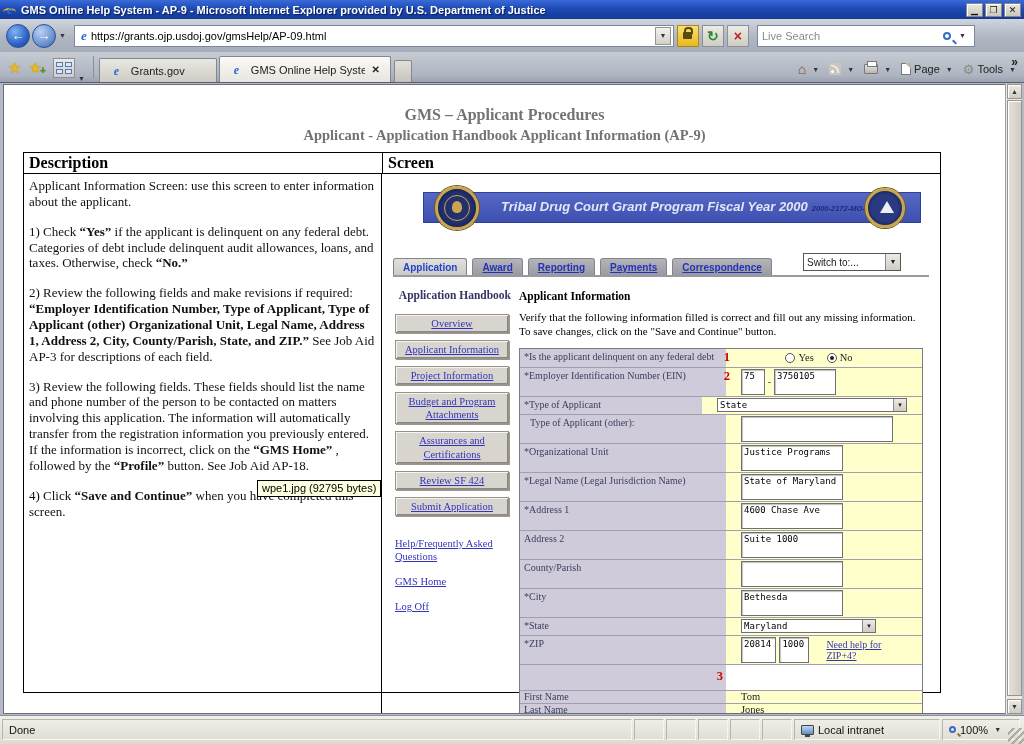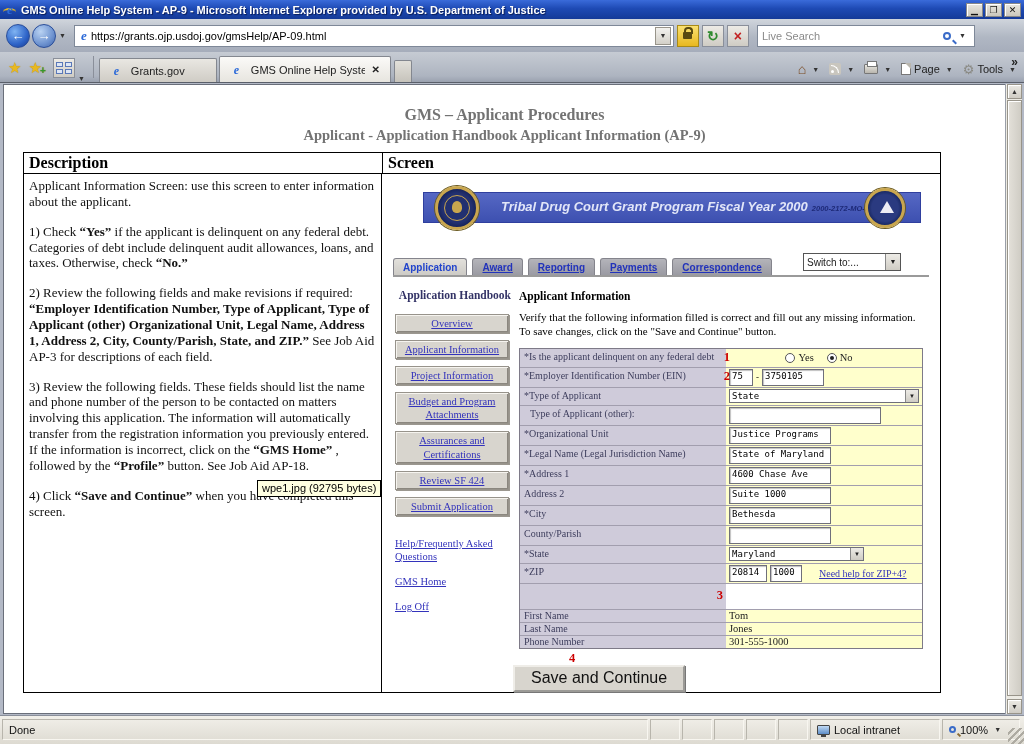--- a/index.html
+++ b/index.html
@@ -136,27 +136,27 @@
   .sb-gap { height:14px; }
 
   .gform { flex:1; padding:0 12px 0 8px; }
   .f-head { font-weight:bold; font-size:11.5px; margin:1px 0 8px; }
   .f-intro { font-size:11px; line-height:1.3; margin-bottom:9px; max-width:412px; }
   .ftable { width:404px; border:1px solid #7E7A88; }
   .frow { display:flex; border-top:1px solid #A29EAE; min-height:18px; }
   .frow:first-child { border-top:none; }
   .flabel { width:206px; background:#CFCBDA; padding:2px 4px 1px; font-size:10px; color:#3D3D5C; position:relative; line-height:1.2; }
   .flabel.indent { padding-left:10px; }
-  .fvalue { flex:1; background:#FFFFCC; padding:1px 3px; display:flex; align-items:center; gap:3px; position:relative; }
+  .fvalue { flex:1; background:#FFFFCC; padding:1px 15px; display:flex; align-items:center; gap:3px; position:relative; }
   .fvalue.white { background:#fff; }
   .callout { position:absolute; color:#CC0000; font-weight:bold; font-size:12.5px; z-index:3; font-family:"Liberation Serif",serif; }
   .co-r { right:-4px; top:1px; }
   .co-3 { right:3px; top:4px; }
   .tinput { display:inline-block; background:#fff; border:1px solid #6F6F7A; box-shadow:inset 1px 1px 1px rgba(0,0,0,0.25);
-    font-family:"DejaVu Sans Mono",monospace; font-size:9px; padding:1px 2px; height:17px; line-height:10px; white-space:nowrap; overflow:hidden; }
+    font-family:"DejaVu Sans Mono",monospace; font-size:9px; padding:1px 2px; height:26px; line-height:10px; white-space:nowrap; overflow:hidden; }
   .w24{width:24px;} .w60{width:62px;} .w100{width:102px;} .w150{width:152px;} .w36{width:38px;} .w30{width:32px;}
   .gselect { display:inline-flex; background:#fff; border:1px solid #6F6F7A; height:14px; align-items:center; }
   .gselect .seltext { flex:1; font-family:"DejaVu Sans Mono",monospace; font-size:9px; padding-left:2px; white-space:nowrap; overflow:hidden; }
   .gselect .selcaret { width:13px; height:12px; background:linear-gradient(#EDEBE6,#CFCCC4); border-left:1px solid #888;
     display:flex; align-items:center; justify-content:center; font-size:6px; color:#222; flex:none; }
   .w192{width:190px;justify-content:space-between;} .w135{width:135px;}
   .radio { width:10px; height:10px; border-radius:50%; border:1px solid #555; background:#fff; display:inline-block; position:relative; flex:none; }
   .radio.sel::after { content:""; position:absolute; inset:2px; border-radius:50%; background:#222; }
   .rlab { font-size:10.5px; color:#222; margin-right:10px; }
   .ziphelp { margin-left:14px; font-size:10px; }
@@ -398,30 +398,30 @@
                     </div>
 
                     <div class="frow">
                       <div class="flabel"><span>Address 2</span></div>
                       <div class="fvalue">
                           <span class="tinput w100">Suite 1000</span>
                         </div>
                     </div>
 
                     <div class="frow">
+                      <div class="flabel"><span>County/Parish</span></div>
+                      <div class="fvalue">
+                          <span class="tinput w100"></span>
+                        </div>
+                    </div>
+
+                    <div class="frow">
                       <div class="flabel"><span>*City</span></div>
                       <div class="fvalue">
                           <span class="tinput w100">Bethesda</span>
-                        </div>
-                    </div>
-
-                    <div class="frow">
-                      <div class="flabel"><span>County/Parish</span></div>
-                      <div class="fvalue">
-                          <span class="tinput w100"></span>
                         </div>
                     </div>
 
                     <div class="frow">
                       <div class="flabel"><span>*State</span></div>
                       <div class="fvalue">
                         <span class="gselect w135">
                           <span class="seltext">Maryland</span>
                           <span class="selcaret">▼</span>
                         </span>
@@ -489,21 +489,21 @@
 
   <div class="tooltip">wpe1.jpg (92795 bytes)</div>
 
   <div class="statusbar">
     <div class="scell grow">Done</div>
     <div class="scell tiny"></div>
     <div class="scell tiny"></div>
     <div class="scell tiny"></div>
     <div class="scell tiny"></div>
     <div class="scell tiny"></div>
-    <div class="scell" style="width:130px;">
+    <div class="scell" style="width:146px;">
       <span class="moniglyph"></span>
       <span>Local intranet</span>
     </div>
     <div class="scell zoomcell">
       <span class="zmag"></span>
       <span>100%</span>
       <span class="caret" style="margin-left:6px;">▼</span>
     </div>
     <div class="grip"></div>
   </div>

